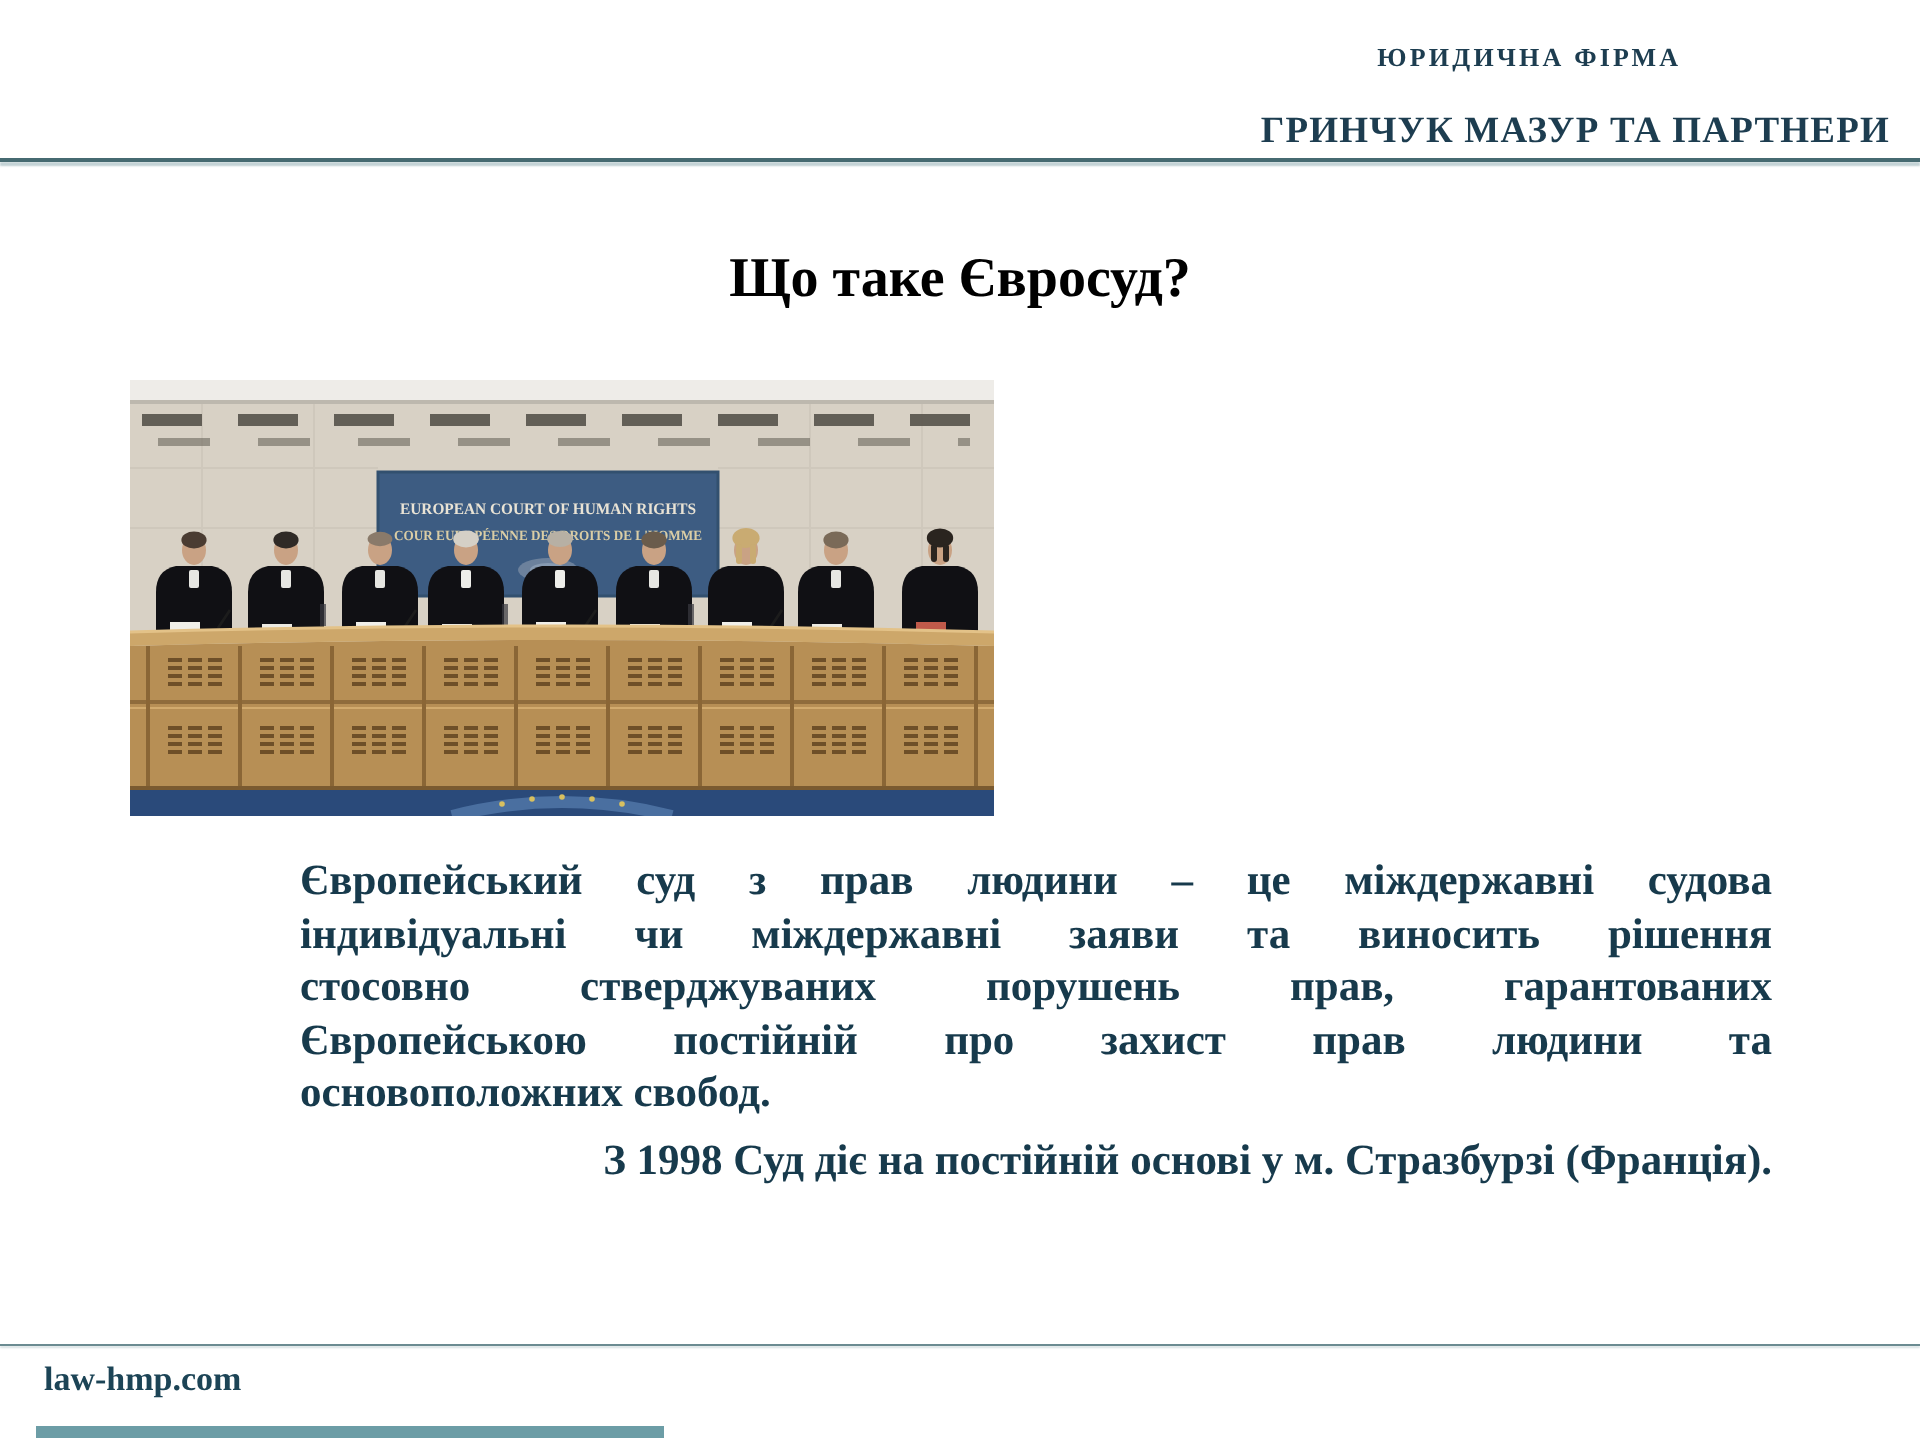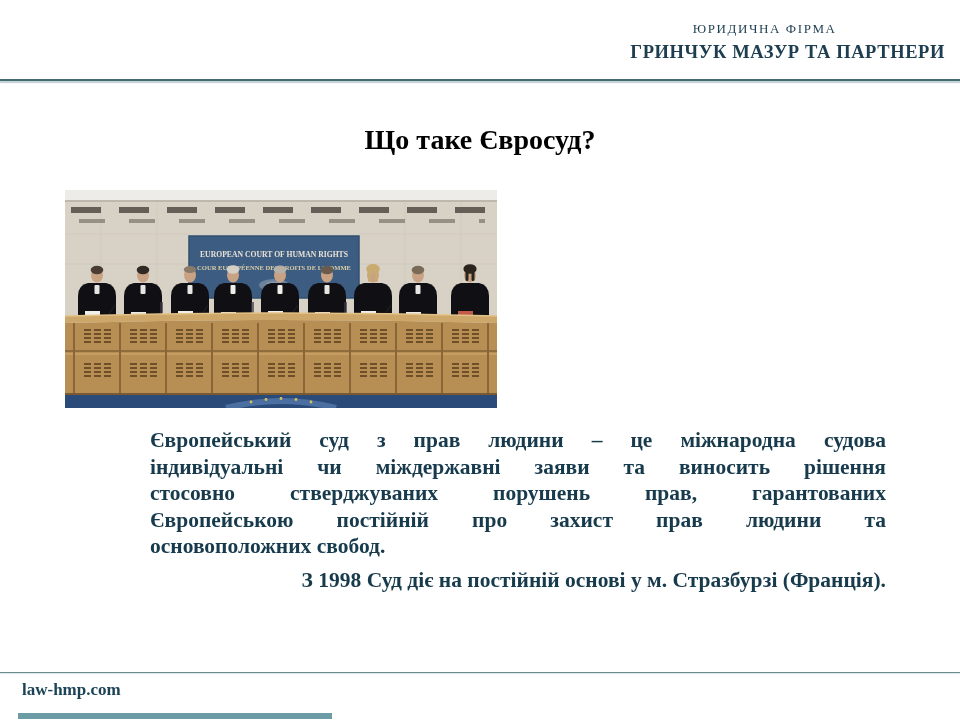--- a/index.html
+++ b/index.html
@@ -2,21 +2,21 @@
 <html><head>
 <meta charset="utf-8">
 <style>
   html,body{margin:0;padding:0;background:#888;}
   .slide{
     position:relative;width:960px;height:720px;background:#ffffff;overflow:hidden;
     font-family:"Liberation Serif","DejaVu Serif",serif;
   }
   
   .hdr{position:absolute;top:21px;right:15px;text-align:center;color:#1d3d50;}
-  .firm-type{font-size:13px;font-weight:normal;letter-spacing:1.6px;margin-bottom:5px;}
+  .firm-type{font-size:13px;font-weight:bold;letter-spacing:1.6px;margin-bottom:19px;}
   .firm-name{font-size:18.5px;font-weight:bold;letter-spacing:.6px;margin-left:46px;}
   .rule-top{position:absolute;left:0;right:0;top:79px;height:2px;background:#466a71;box-shadow:0 2px 1px rgba(140,170,175,.55);}
   
   .title{position:absolute;top:124px;left:0;width:100%;text-align:center;font-size:28px;font-weight:bold;color:#000000;}
   
   .photo{position:absolute;left:65px;top:190px;width:432px;height:218px;}
   
   .body{position:absolute;left:150px;top:427px;width:736px;color:#173a4c;font-size:21.5px;line-height:26.6px;font-weight:bold;}
   .body .line{text-align:justify;text-align-last:justify;}
   .body .line.last{text-align:right;text-align-last:left;}
@@ -204,21 +204,21 @@
       <circle cx="186" cy="212" r="1.4" fill="#d8c060"></circle>
         <circle cx="201" cy="209.5" r="1.4" fill="#d8c060"></circle>
       <circle cx="216" cy="208.5" r="1.4" fill="#d8c060"></circle>
         <circle cx="231" cy="209.5" r="1.4" fill="#d8c060"></circle>
       <circle cx="246" cy="212" r="1.4" fill="#d8c060"></circle>
     </g>
   </svg>
 
   <div class="body">
     <div>
-      <div class="line">Європейський суд з прав людини – це міжнародна судова</div>
+      <div class="line">Європейський суд з прав людини – це міждержавні судова</div>
       <div class="line">індивідуальні чи міждержавні заяви та виносить рішення</div>
       <div class="line">стосовно стверджуваних порушень прав, гарантованих</div>
       <div class="line">Європейською постійній про захист прав людини та</div>
       <div class="line last">основоположних свобод.</div>
     </div>
     <div class="p2">З 1998 Суд діє на постійній основі у м. Стразбурзі (Франція).</div>
   </div>
 
   <div class="rule-bottom"></div>
   <div class="website">law-hmp.com</div>

